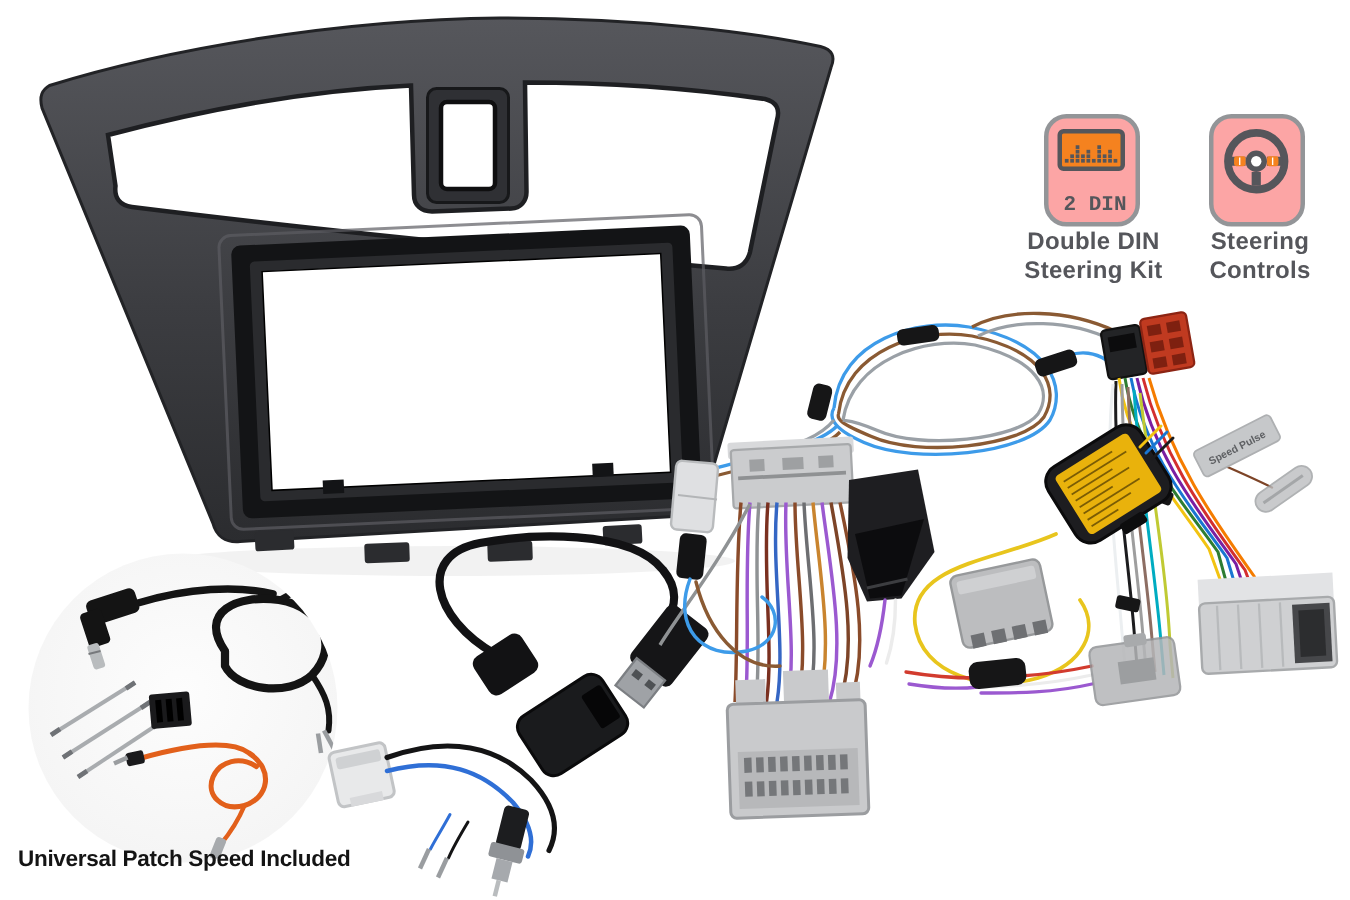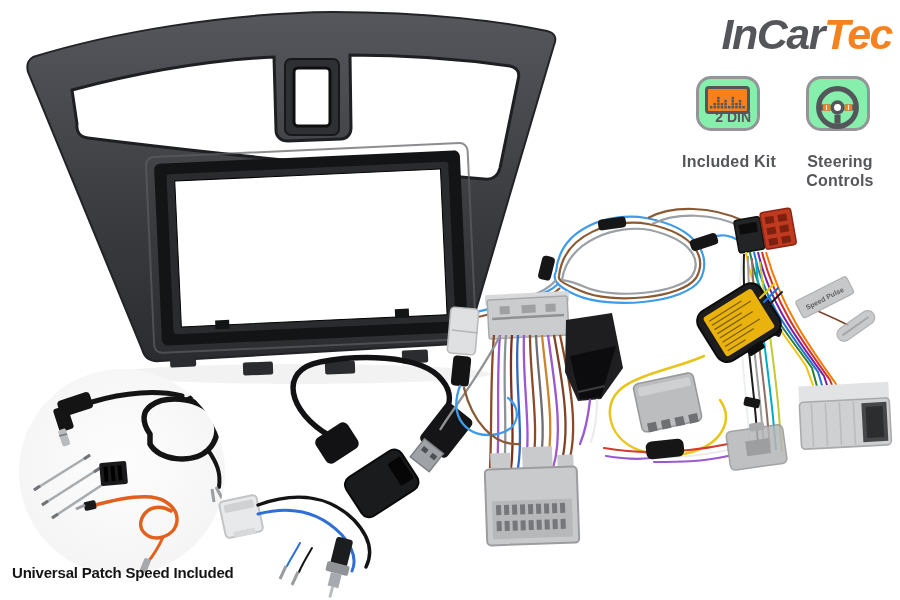--- a/index.html
+++ b/index.html
@@ -10,22 +10,22 @@
   
   .logo {
     position:absolute; top:10px; right:8px; width:240px;
     text-align:right; font-size:43px; font-weight:bold; font-style:italic;
     letter-spacing:-1.5px; white-space:nowrap;
   }
   .logo .p1 { color:var(--brand-gray,#55565B); }
   .logo .p2 { color:var(--brand-orange,#F5821F); }
   
   .icon-frame {
-    position:absolute; width:64px; height:55px; box-sizing:border-box;
-    border:3.5px solid #939598; border-radius:15px; background:#86efac;
+    position:absolute; width:64px; height:75px; box-sizing:border-box;
+    border:3.5px solid #939598; border-radius:15px; background:#fca5a5;font-family:Liberation Mono, monospace;
   }
   .icon-din { left:696px; top:76px; }
   .icon-steer { left:806px; top:76px; }
   .din-screen {
     position:absolute; left:6px; top:7px; width:45px; height:28px;
     box-sizing:border-box; background:var(--brand-orange,#F5821F);
     border:3.5px solid var(--brand-gray,#55565B); border-radius:4px;
   }
   .din-screen svg { position:absolute; left:0; top:0; }
   .din-text {
@@ -378,23 +378,20 @@
       </g>
 
       <g class="w" stroke-width="2">
         <path d="M760,298 C766,292 770,288 774,284" stroke="#f2c311"></path>
         <path d="M764,302 C770,296 774,292 778,288" stroke="#1976d2"></path>
         <path d="M768,306 C774,300 778,296 782,292" stroke="#1c1c1e"></path>
       </g>
     </g>
   </svg>
 
-  <div class="logo">
-    <span class="p1">InCar</span><span class="p2">Tec</span>
-  </div>
 
   <div class="icon-frame icon-din">
     <div class="din-screen">
       <svg width="38" height="21" viewBox="0 0 40 20">
         <g class="g-fill">
           <rect x="2" y="16.8" width="2.6" height="2.6"></rect>
           <rect x="5.8" y="16.8" width="2.6" height="2.6"></rect>
             <rect x="5.8" y="13.6" width="2.6" height="2.6"></rect>
           <rect x="9.6" y="16.8" width="2.6" height="2.6"></rect>
             <rect x="9.6" y="13.6" width="2.6" height="2.6"></rect>
@@ -433,21 +430,22 @@
       <circle cx="24" cy="24" r="7" class="g-fill"></circle>
       <circle cx="24" cy="24" r="3.4" fill="#ffffff"></circle>
       <rect x="9.5" y="20.8" width="7.5" height="6.4" rx="1.5" class="o-fill"></rect>
       <rect x="31" y="20.8" width="7.5" height="6.4" rx="1.5" class="o-fill"></rect>
       <line x1="13.2" y1="21.5" x2="13.2" y2="26.5" stroke="#ffffff" stroke-width="0.9"></line>
       <line x1="34.7" y1="21.5" x2="34.7" y2="26.5" stroke="#ffffff" stroke-width="0.9"></line>
     </svg>
   </div>
 
   <div class="feat-label l1">
-    <div>Included Kit</div>
+    <div>Double DIN</div>
+    <div>Steering Kit</div>
   </div>
   <div class="feat-label l2">
     <div>Steering</div>
     <div>Controls</div>
   </div>
 
   <div class="caption">Universal Patch Speed Included</div>
 
 </div>
 

